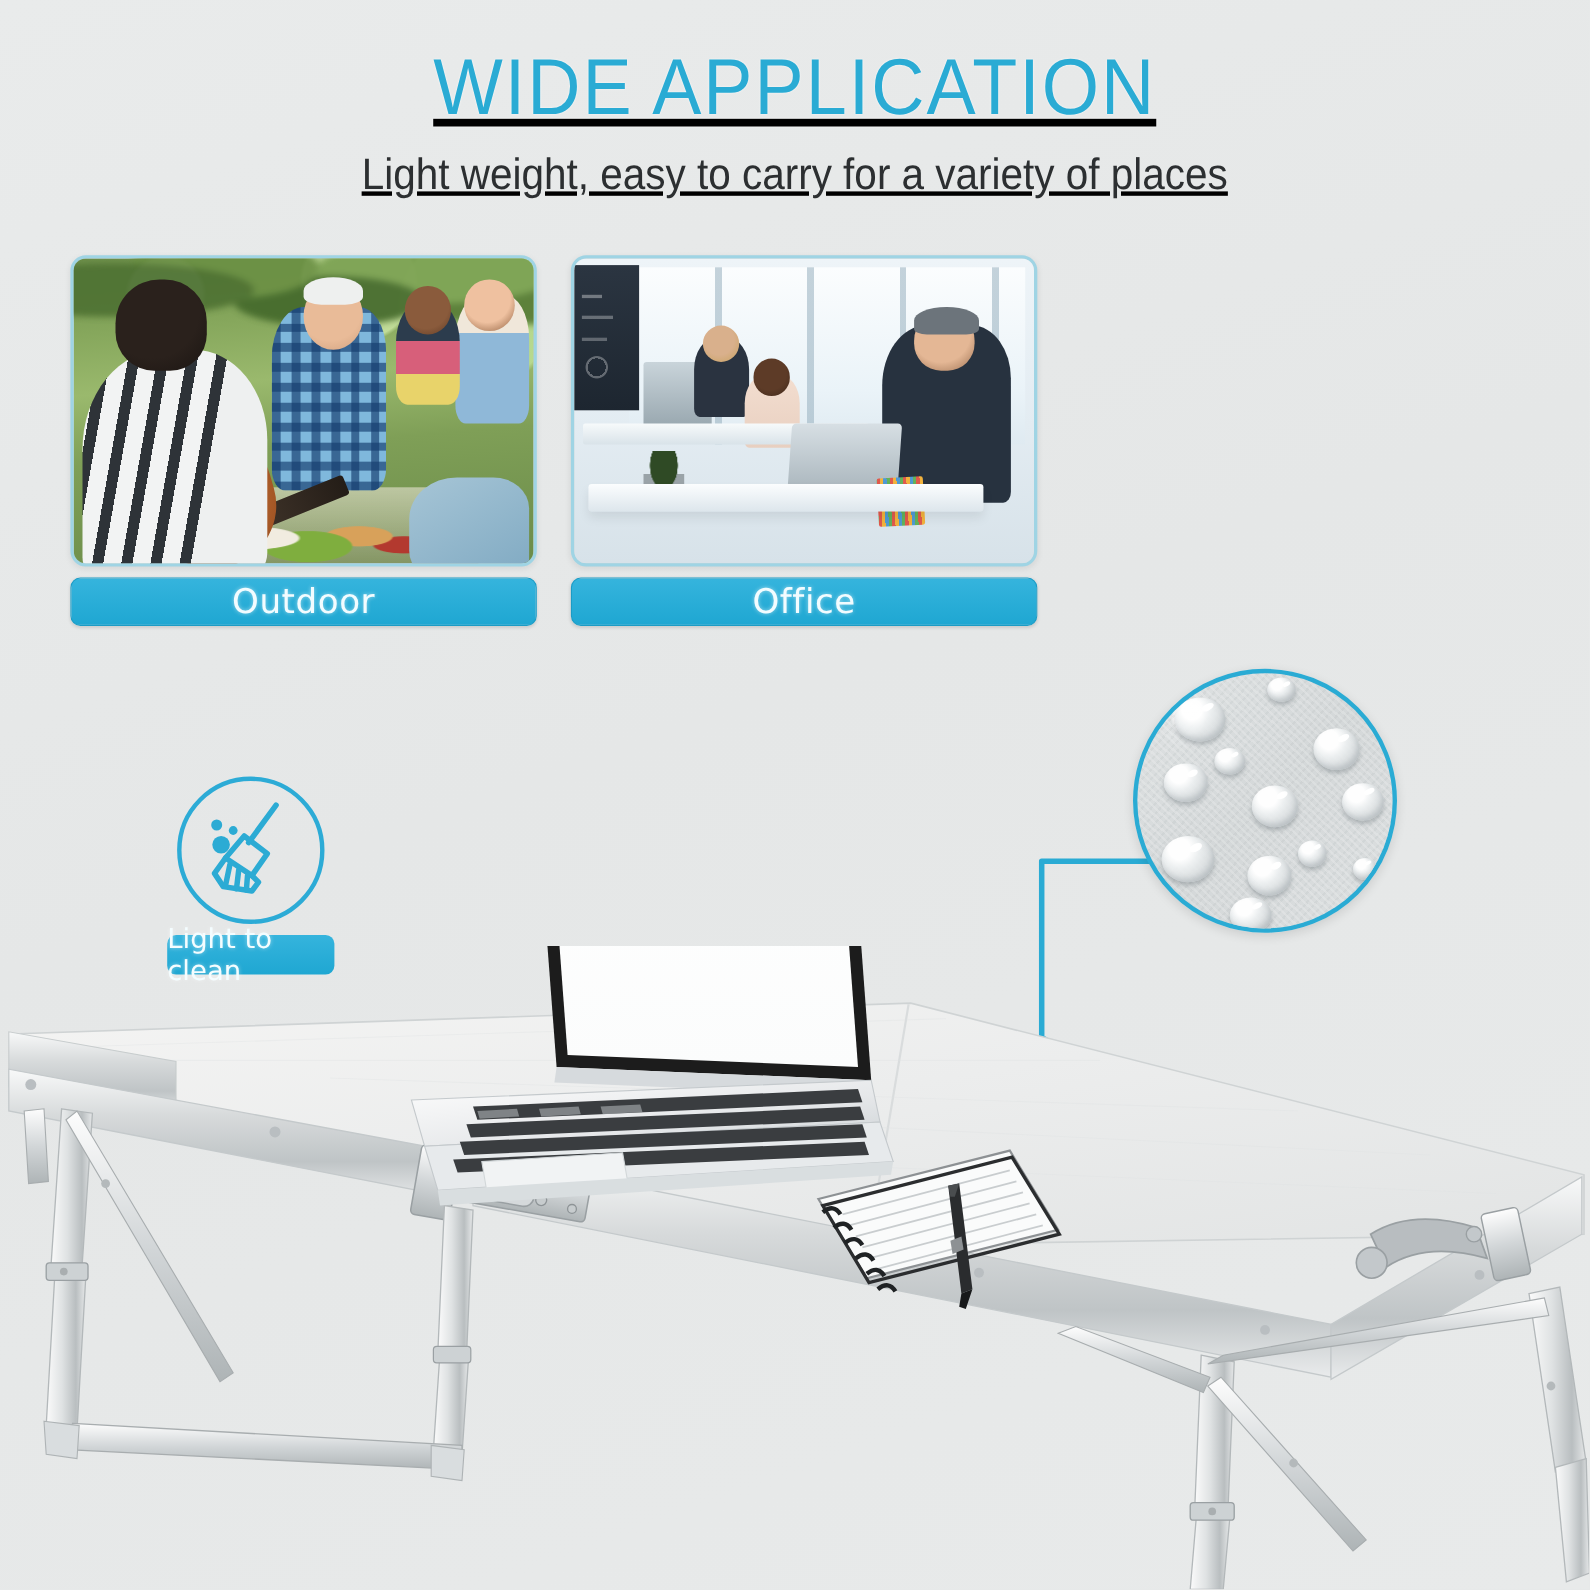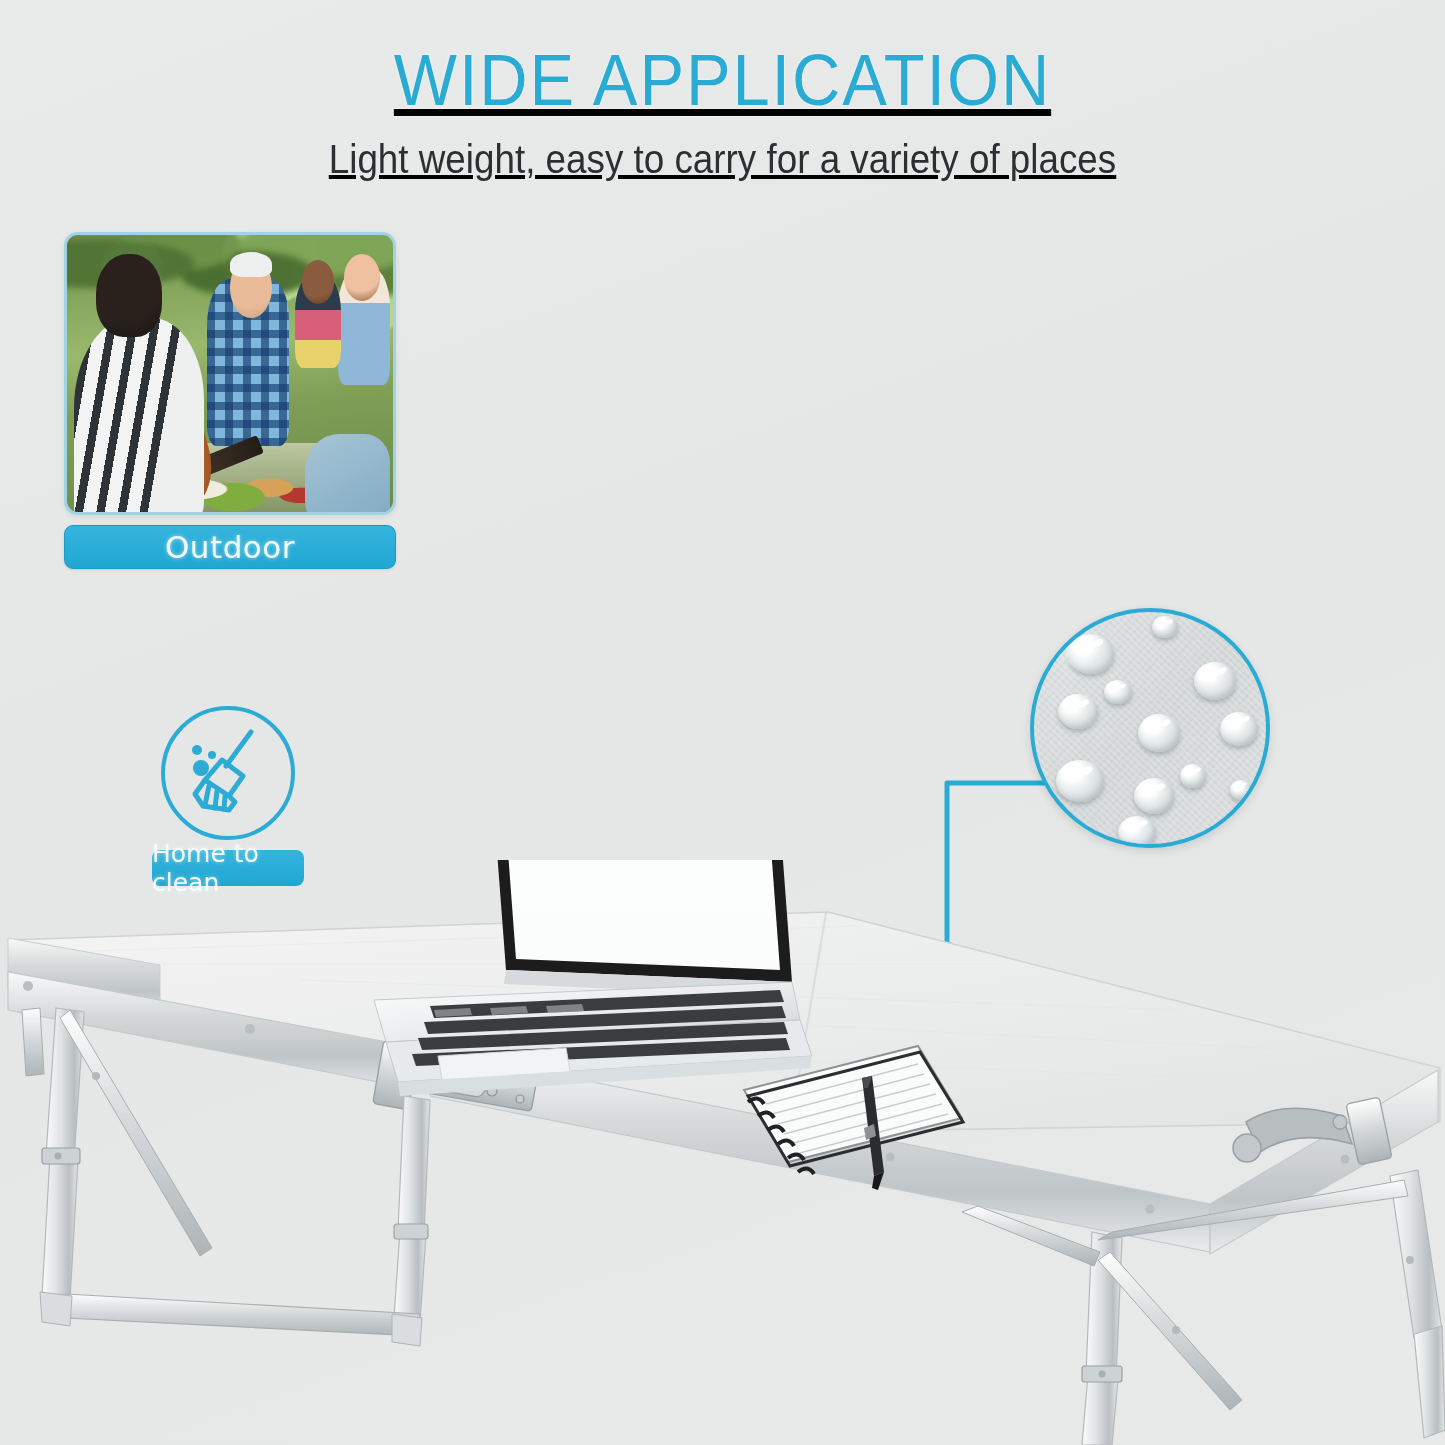--- a/index.html
+++ b/index.html
@@ -29,21 +29,21 @@
   .hdr h2{
     margin:20px 0 0 0;
     font-family:"Liberation Sans Narrow","Liberation Sans",sans-serif;
     font-size:40px;line-height:1.1;font-weight:400;
     color:#2c2f31;
     transform:scaleX(.92);
   }
 
   
   .cards{position:absolute;top:232px;left:0;width:100%;height:335px;}
-  .card{position:absolute;top:0;width:332px;}
+  .card{position:absolute;top:0;width:424px;}
   .card.c1{left:64px;}
   .card.c2{left:519px;}
   .card.c3{left:989px;}
   .photo{
     position:relative;width:100%;height:283px;
     border:3px solid #9fd4e4;border-radius:14px;
     overflow:hidden;box-sizing:border-box;
     background:#cdd6d8;
     box-shadow:0 2px 6px rgba(0,0,0,.08);
   }
@@ -269,20 +269,43 @@
           <div class="jeans"></div>
           <div class="guitar-neck"></div>
           <div class="guitar"></div>
           <div class="guy-back"></div>
             <div class="guy-head"></div>
         </div>
       </div>
       <div class="tag">Outdoor</div>
     </div>
 
+    <div class="card c2">
+      <div class="photo">
+        <div class="inner">
+          <div class="office-bg"></div>
+          <div class="win"></div>
+          <div class="blackboard"></div>
+          <div class="monitor"></div>
+          <div class="woman1"></div>
+            <div class="woman1-head"></div>
+          <div class="woman2"></div>
+            <div class="woman2-head"></div>
+          <div class="desk1"></div>
+          <div class="man"></div>
+            <div class="man-head"></div>
+            <div class="man-hair"></div>
+          <div class="laptop-o"></div>
+          <div class="plant"></div>
+          <div class="pencils"></div>
+          <div class="desk2"></div>
+        </div>
+      </div>
+      <div class="tag">Office</div>
+    </div>
 
   </div>
 
   <div class="clean">
     <div class="clean-circle">
       <svg width="126" height="126" viewBox="0 0 126 126" style="position:absolute;left:0;top:0;">
         <g stroke="#2cabd4" stroke-width="5" fill="none" stroke-linecap="round" stroke-linejoin="round">
           <line x1="86" y1="22" x2="61" y2="56"></line>
           <path d="M57 50 L78 66 L64 86 L40 70 Z"></path>
           <path d="M40 70 L30 84 L38 96 L64 100 L70 92 L64 86"></path>
@@ -290,21 +313,21 @@
           <line x1="52" y1="81" x2="50" y2="98"></line>
           <line x1="60" y1="86" x2="59" y2="99"></line>
         </g>
         <g fill="#2cabd4">
           <circle cx="32" cy="40" r="5"></circle>
           <circle cx="47" cy="45" r="4"></circle>
           <circle cx="36" cy="58" r="8"></circle>
         </g>
       </svg>
     </div>
-    <div class="clean-label">Home to clean</div>
+    <div class="clean-label">Light to clean</div>
   </div>
 
   <svg class="connector" width="1445" height="1445">
     <polyline points="947,951 947,783 1060,783" fill="none" stroke="#2aabd4" stroke-width="5" stroke-linecap="round" stroke-linejoin="round"></polyline>
     <circle cx="947" cy="951" r="7" fill="none" stroke="#2aabd4" stroke-width="5"></circle>
   </svg>
 
   <div class="zoomcircle">
     <div class="grain"></div>
     <div class="drop" style="left:34px;top:22px;width:46px;height:40px;"></div>

